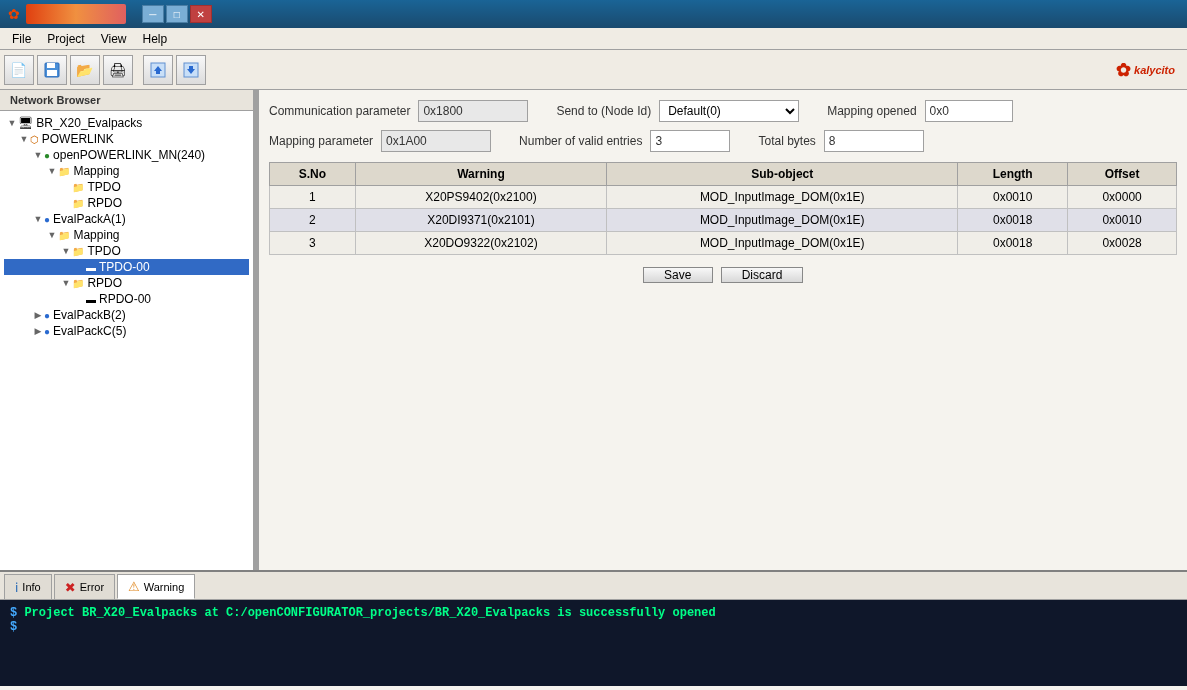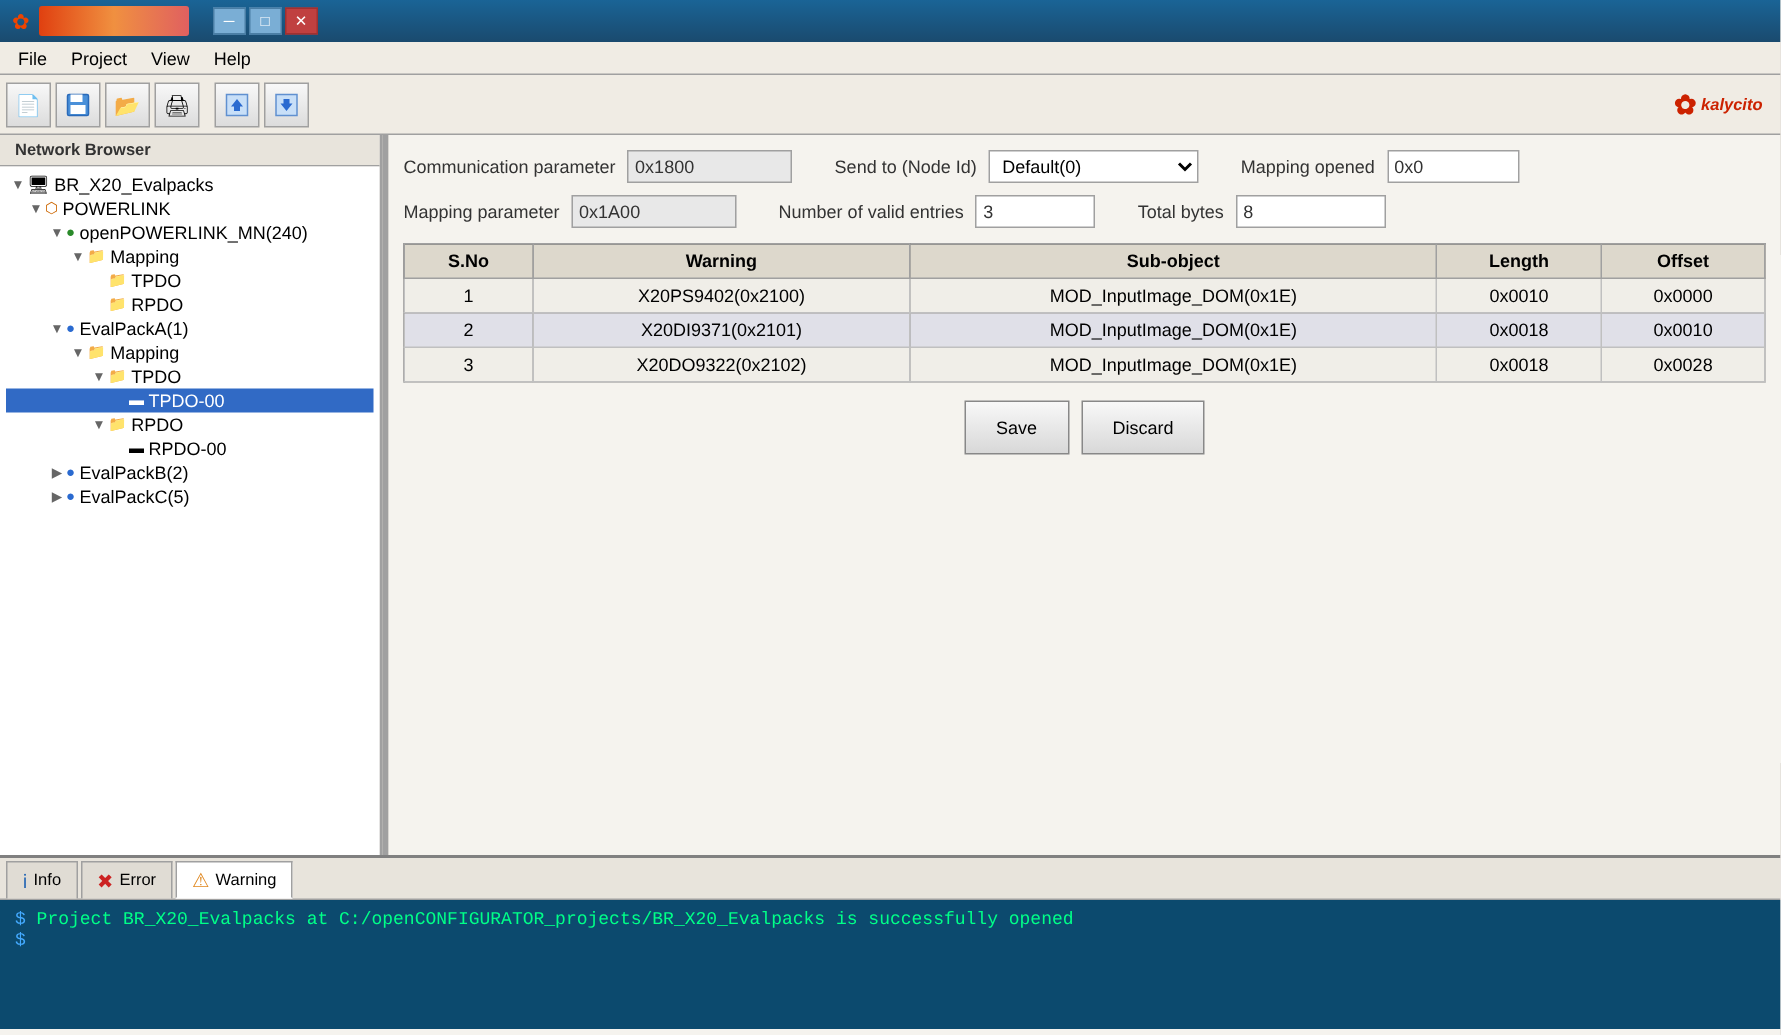--- a/index.html
+++ b/index.html
@@ -98,41 +98,41 @@
       font-size: 12px; font-weight: bold; text-align: center;
     }
     #data-table td {
       border: 1px solid #c0c0c0; padding: 4px 8px; font-size: 12px; text-align: center;
     }
     #data-table tr:nth-child(odd) td { background: #f0eee8; }
     #data-table tr:nth-child(even) td { background: #e0e0e8; }
 
     .btn-row { display: flex; justify-content: center; gap: 8px; margin-top: 12px; }
     .action-btn {
-      padding: 10px 20px; background: linear-gradient(to bottom, #f8f8f8, #d8d8d8);
+      padding: 0 20px; background: linear-gradient(to bottom, #f8f8f8, #d8d8d8);
       border: 1px solid #888; cursor: pointer; font-size: 12px; min-width: 70px;
     }
 
     
     #bottom-panel {
       height: 120px; background: #f5f3ee; border-top: 2px solid #808080;
     }
     #bottom-tabs {
       display: flex; border-bottom: 1px solid #a0a0a0; background: #e8e4dc; padding: 2px 4px 0;
     }
     .bottom-tab {
       display: flex; align-items: center; gap: 4px;
       padding: 3px 10px; border: 1px solid #a0a0a0; border-bottom: none;
       background: #e0dcd4; cursor: pointer; font-size: 11px; margin-right: 2px;
     }
     .bottom-tab.active { background: white; border-bottom: 1px solid white; }
     .tab-icon-info { color: #2a6ab5; font-size: 13px; }
     #console-area {
-      background: #0c4a6e; color: #00ff88; font-family: 'Courier New', monospace;
-      font-size: 12px; padding: 6px 10px; height: calc(100% - 32px); overflow: auto;
+      background: #0f172a; color: #00ff88; font-family: 'Courier New', monospace;
+      font-size: 12px; padding: 6px 10px; height: calc(100% - 32px); overflow: auto; font-weight: bold;
     }
     #console-area .prompt { color: #44aaff; }
 
     .resize-handle {
       width: 4px; background: #a0a0a0; cursor: col-resize;
     }
   </style>
 </head>
 <body>
 

